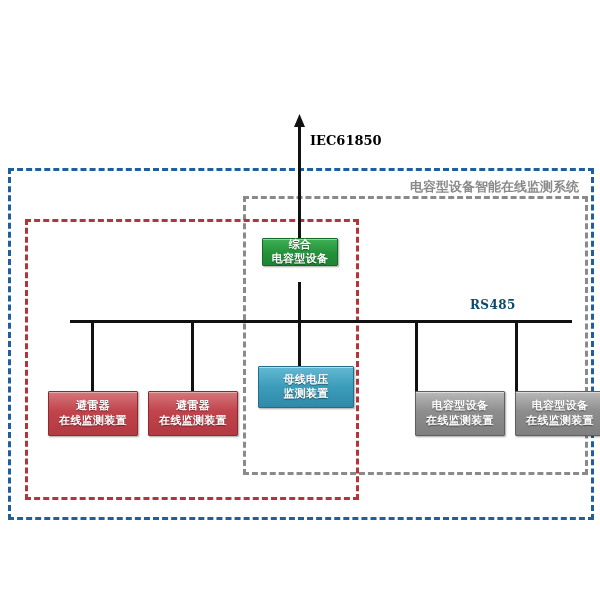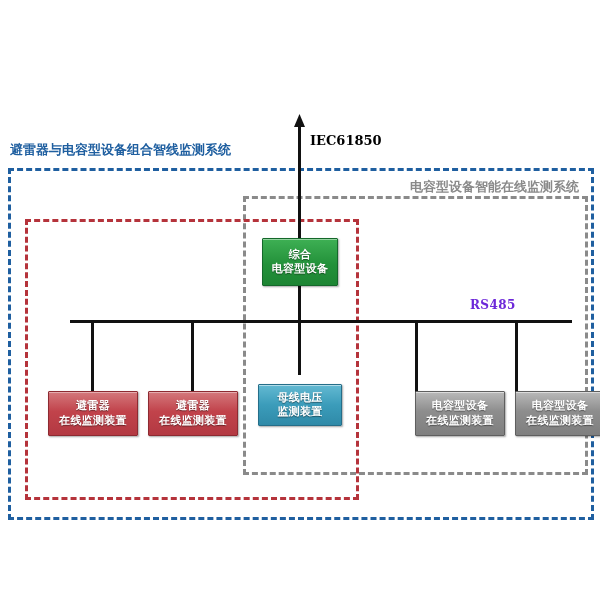--- a/index.html
+++ b/index.html
@@ -98,21 +98,21 @@
     height: 3px;
     background: #111111;
   }
   .bus-label {
     position: absolute;
     left: 470px;
     top: 299px;
     font-family: "DejaVu Serif", "Liberation Serif", serif;
     font-weight: bold;
     font-size: 12px;
-    color: #6d28d9;
+    color: #0c4a6e;
     letter-spacing: 0.4px;
     white-space: nowrap;
     line-height: 1;
   }
 
   
   .node {
     position: absolute;
     box-sizing: border-box;
     display: flex;
@@ -125,29 +125,29 @@
     font-size: 11px;
     line-height: 1.28;
     letter-spacing: 0.3px;
     border-radius: 1px;
     text-shadow: 0 1px 1px rgba(0,0,0,0.45);
   }
   .node span { display: block; }
 
   .node-green {
     left: 262px; top: 238px;
-    width: 76px; height: 48px;
+    width: 76px; height: 28px;
     background: linear-gradient(180deg, #3eb054 0%, #23913a 55%, #1d8533 100%);
     border: 1px solid #14682a;
     box-shadow: inset 0 1px 0 rgba(255,255,255,0.45),
                 1px 1px 2px rgba(0,0,0,0.35);
   }
   .node-teal {
-    left: 258px; top: 384px;
-    width: 84px; height: 42px;
+    left: 258px; top: 366px;
+    width: 96px; height: 42px;
     background: linear-gradient(180deg, #63b9d2 0%, #3b9cba 50%, #2f8aa8 100%);
     border: 1px solid #256e89;
     box-shadow: inset 0 1px 0 rgba(255,255,255,0.5),
                 1px 1px 2px rgba(0,0,0,0.35);
   }
   .node-red {
     width: 90px; height: 45px;
     top: 391px;
     background: linear-gradient(180deg, #d4787c 0%, #c1434b 45%, #b33942 100%);
     border: 1px solid #8d2a31;
@@ -170,21 +170,20 @@
 </style>
 </head>
 <body>
 
 <div id="diagram">
 
   <div class="zone zone-blue"></div>
   <div class="zone zone-gray"></div>
   <div class="zone zone-red"></div>
 
-  <div class="zone-label lbl-blue">避雷器与电容型设备组合智线监测系统</div>
   <div class="zone-label lbl-gray">电容型设备智能在线监测系统</div>
 
   <div class="uplink-arrow">
     <svg width="13" height="14" viewBox="0 0 13 14">
       <polygon points="6.5,0 12,13 1,13" fill="#111111"></polygon>
     </svg>
   </div>
   <div class="protocol-label">IEC61850</div>
 
   <div class="wire-v" style="left:298px; top:124px; height:114px;"></div>

